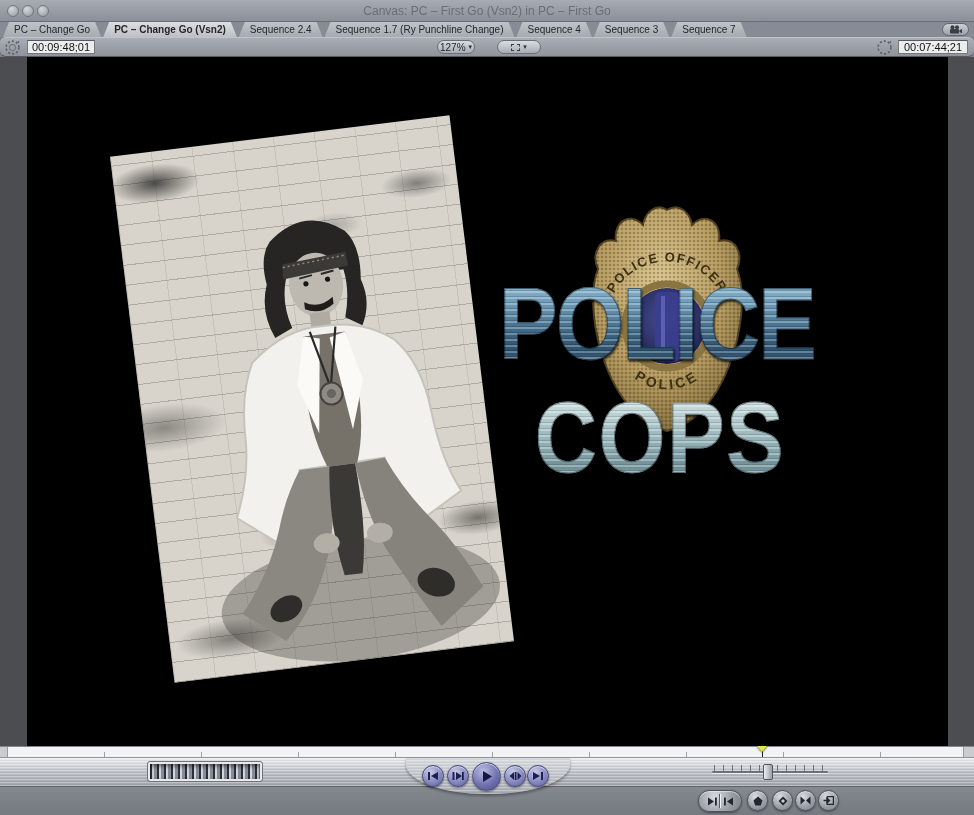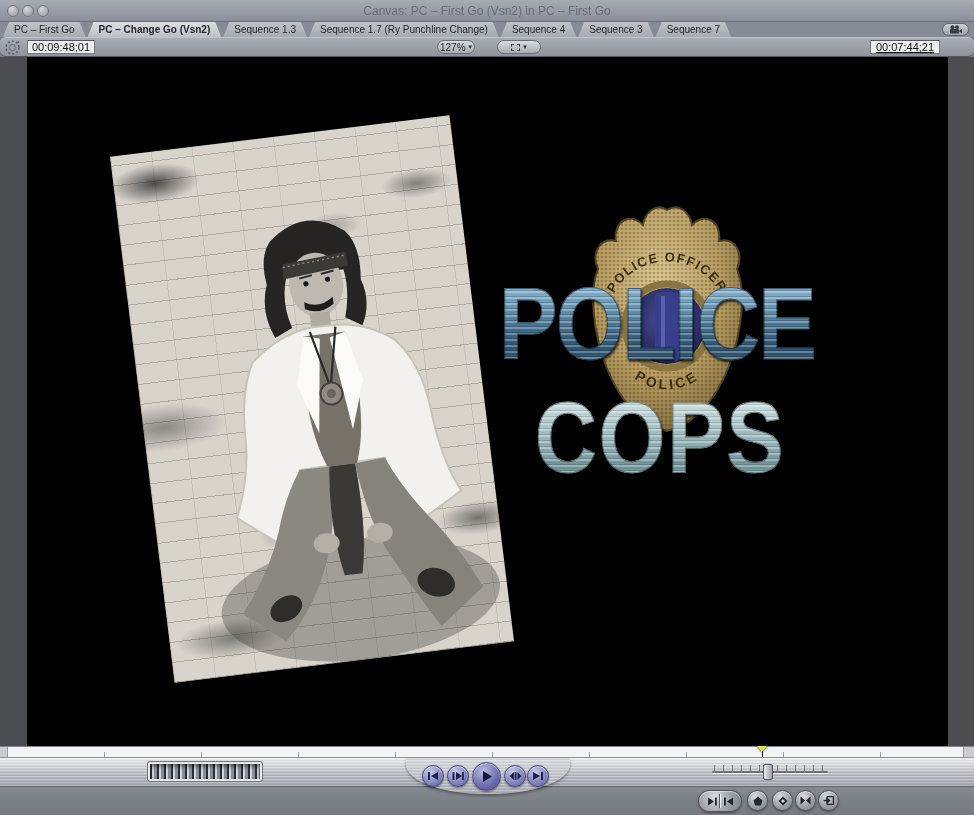--- a/index.html
+++ b/index.html
@@ -29,21 +29,21 @@
 
   
   .toolbar { position:absolute; top:37px; left:0; right:0; height:20px;
     background:linear-gradient(#a9aeb6,#8f949c); border-top:1px solid #bfc4ca; border-bottom:1px solid #55595f;border-radius:6px; }
   .clock { position:absolute; top:1px; width:17px; height:17px; }
   .clock-left{ left:4px; } .clock-right{ left:876px; }
   .tc-field { position:absolute; top:2px; height:14px; background:#eceded; border:1px solid #74787e;
     border-top-color:#55595f; font-size:11px; line-height:12px; text-align:center; color:#101216;
     border-radius:1px; }
   .tc-left { left:27px; width:68px; }
-  .tc-right { left:870px; width:70px;text-decoration:underline; }
+  .tc-right { left:898px; width:70px; }
   .pill { position:absolute; top:2px; height:14px; border-radius:8px;
     background:linear-gradient(#d9dce1,#a7acb3); border:1px solid #6a6e76;
     display:flex; align-items:center; justify-content:center; gap:3px; font-size:10px; color:#22252a; }
   .zoom-pill { left:437px; width:38px; }
   .view-pill { left:497px; width:44px; }
   .arrow-dn { font-size:7px; color:#2a2d33; }
   .view-ico { width:9px; height:7px; border:1px dashed #3a3d43; }
 
   
   .canvas { position:absolute; top:57px; left:0; width:974px; height:689px; background:#4c4d50; }
@@ -152,23 +152,23 @@
 
   <div class="titlebar">
     <div class="tlight tl1"></div>
     <div class="tlight tl2"></div>
     <div class="tlight tl3"></div>
     <div class="title-text">Canvas: PC – First Go (Vsn2) in PC – First Go</div>
   </div>
 
   <div class="tabbar">
     <div class="tabs">
-      <div class="tab">PC – First Go</div>
+      <div class="tab">PC – Change Go</div>
       <div class="tab active">PC – Change Go (Vsn2)</div>
-      <div class="tab">Sequence 1.3</div>
+      <div class="tab">Sequence 2.4</div>
       <div class="tab">Sequence 1.7 (Ry Punchline Change)</div>
       <div class="tab">Sequence 4</div>
       <div class="tab">Sequence 3</div>
       <div class="tab">Sequence 7</div>
     </div>
     <div class="cam-btn">
       <svg width="14" height="9" viewBox="0 0 14 9">
         <circle cx="3.5" cy="2.2" r="2" fill="#3a3e45"></circle>
         <circle cx="8" cy="2.2" r="2" fill="#3a3e45"></circle>
         <rect x="1" y="4" width="9" height="4.5" rx="1" fill="#3a3e45"></rect>

